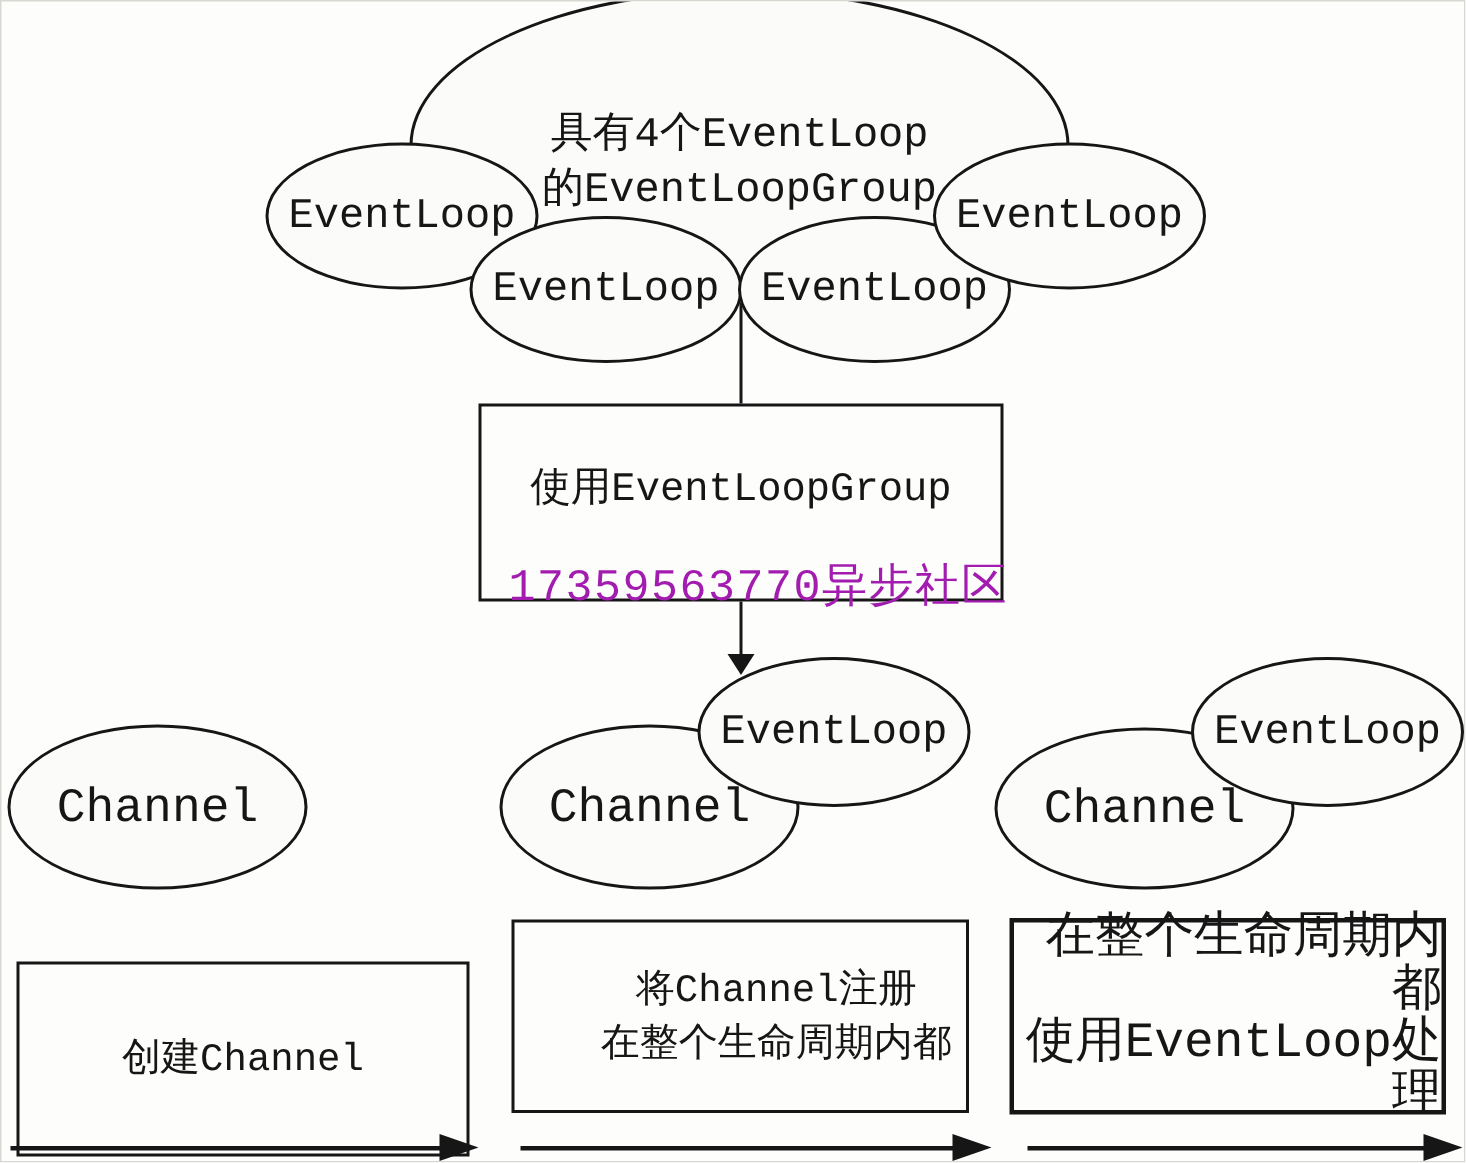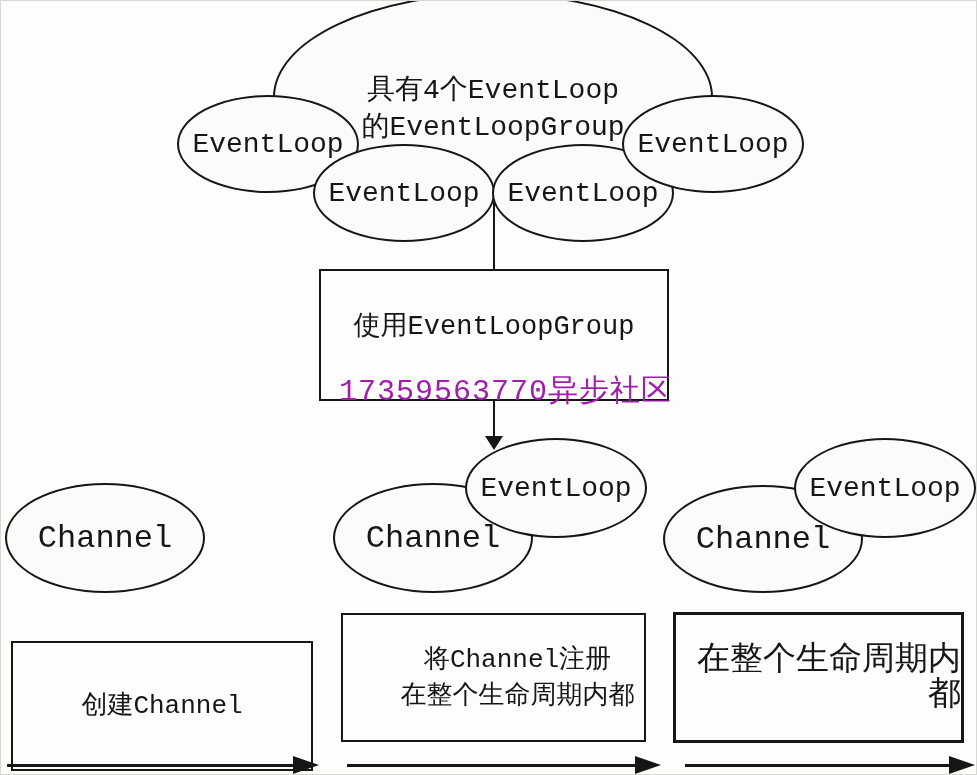--- a/index.html
+++ b/index.html
@@ -167,20 +167,21 @@
 
   <div class="box step-box b1">
     <div>创建Channel</div>
   </div>
   <div class="box step-box b2">
     <div>将Channel注册</div>
     <div>在整个生命周期内都</div>
   </div>
   <div class="box step-box b3">
     <div>在整个生命周期内都</div>
+    <div>使用EventLoop处理</div>
   </div>
 
   <div class="harrow-line a1l"></div>
   <div class="harrow-head a1h"></div>
   <div class="harrow-line a2l"></div>
   <div class="harrow-head a2h"></div>
   <div class="harrow-line a3l"></div>
   <div class="harrow-head a3h"></div>
 
 </div>

